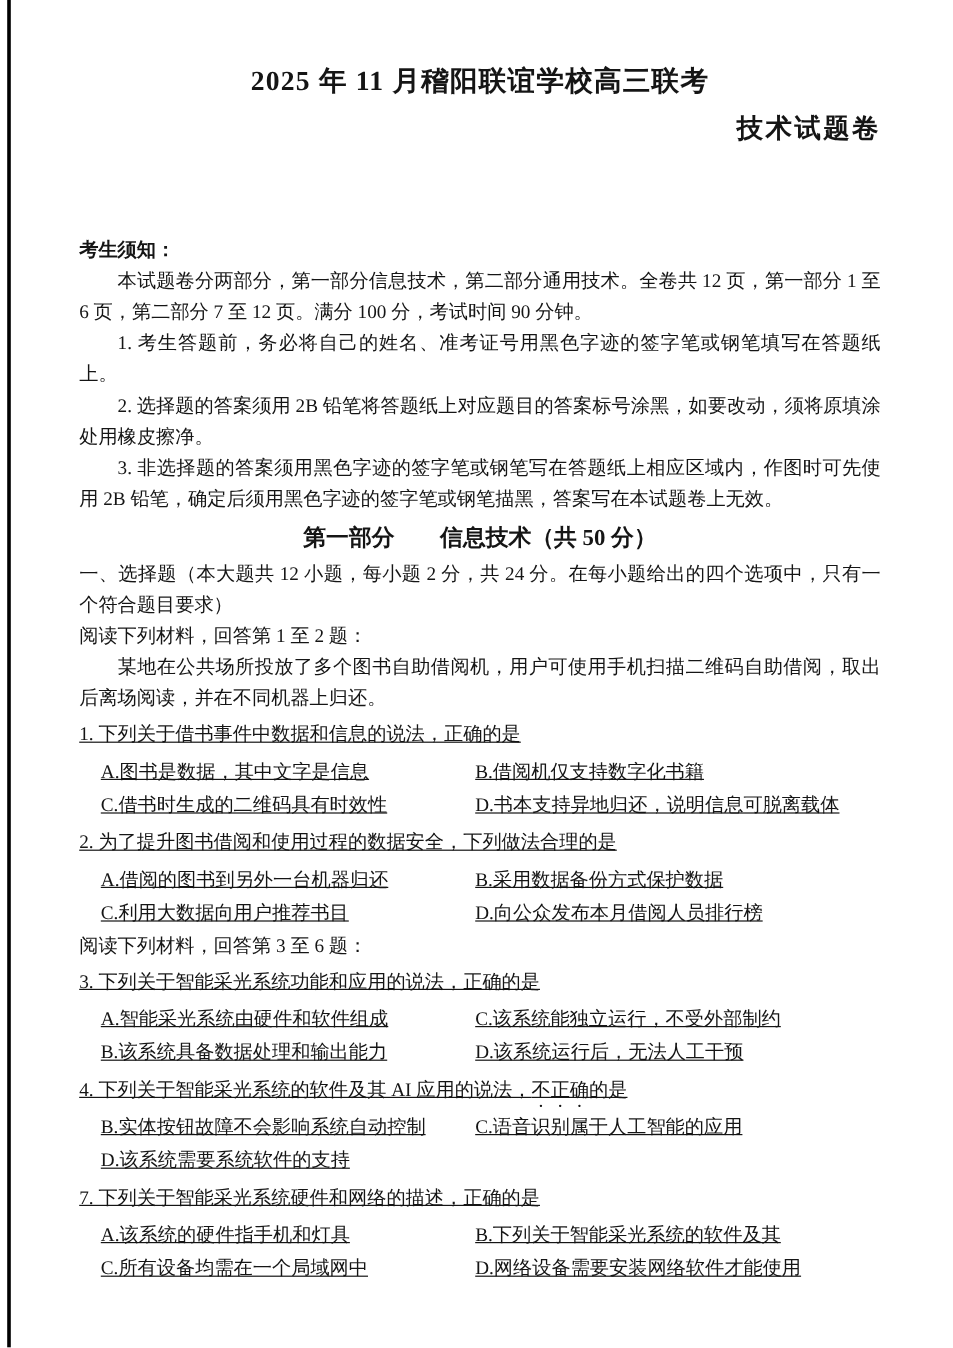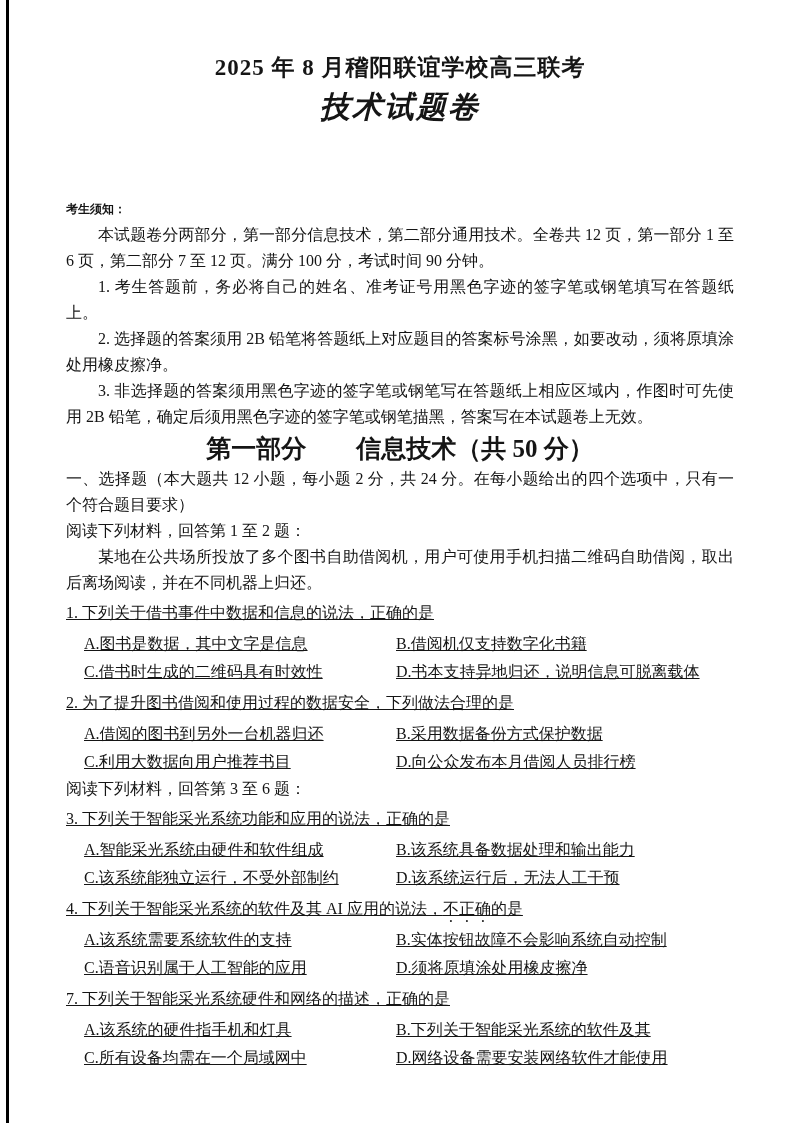--- a/index.html
+++ b/index.html
@@ -22,46 +22,45 @@
 
   header.titles { margin-bottom: 72px; }
   .title {
     text-align: center;
     font-size: 23px;
     font-weight: bold;
     line-height: 36px;
     letter-spacing: 1px;
   }
   .subtitle {
-    text-align: center;
-    font-size: 30px;
+    text-align: right;
+    font-size: 22px;
     font-weight: bold;
     line-height: 34px;
     margin-top: 4px;
     letter-spacing: 2px;
-    font-style: italic;
   }
 
   p.line {
     font-size: 16px;
     line-height: 26px;
     text-align: justify;
   }
   .indent { text-indent: 2em; }
   .bold { font-weight: normal; }
 
   .notice-heading {
-    font-size: 12px;
+    font-size: 16px;
     font-weight: bold;
     line-height: 26px;
   }
 
   .part-heading {
     text-align: center;
-    font-size: 25px;
+    font-size: 19px;
     font-weight: bold;
     line-height: 30px;
     margin: 4px 0 2px 0;
   }
 
   .question { margin-top: 3px; text-decoration: underline; }
   .stem { font-size: 16px; line-height: 27px; }
   .options {
     display: grid;
     grid-template-columns: 312px auto;
@@ -77,21 +76,21 @@
   }
 </style>
 </head>
 <body>
 
 <div class="scan-edge"></div>
 
 <div class="paper">
 
   <header class="titles">
-    <h1 class="title">2025 年 8 月稽阳联谊学校高三联考</h1>
+    <h1 class="title">2025 年 11 月稽阳联谊学校高三联考</h1>
     <h2 class="subtitle">技术试题卷</h2>
   </header>
 
   <section class="notice">
     <div class="notice-heading">考生须知：</div>
     <p class="line indent">本试题卷分两部分，第一部分信息技术，第二部分通用技术。全卷共 12 页，第一部分 1 至 6 页，第二部分 7 至 12 页。满分 100 分，考试时间 90 分钟。</p>
     <p class="line indent">1. 考生答题前，务必将自己的姓名、准考证号用黑色字迹的签字笔或钢笔填写在答题纸上。</p>
     <p class="line indent">2. 选择题的答案须用 2B 铅笔将答题纸上对应题目的答案标号涂黑，如要改动，须将原填涂处用橡皮擦净。</p>
     <p class="line indent">3. 非选择题的答案须用黑色字迹的签字笔或钢笔写在答题纸上相应区域内，作图时可先使用 2B 铅笔，确定后须用黑色字迹的签字笔或钢笔描黑，答案写在本试题卷上无效。</p>
   </section>
@@ -122,33 +121,32 @@
       <span class="opt">D.向公众发布本月借阅人员排行榜</span>
     </div>
   </div>
 
   <p class="line">阅读下列材料，回答第 3 至 6 题：</p>
 
   <div class="question">
     <p class="stem"><span>3. 下列关于智能采光系统功能和应用的说法，正确的是</span><span class="emph"></span><span></span></p>
     <div class="options">
       <span class="opt">A.智能采光系统由硬件和软件组成</span>
+      <span class="opt">C.该系统能独立运行，不受外部制约</span>
       <span class="opt">B.该系统具备数据处理和输出能力</span>
-      <span class="opt">C.该系统能独立运行，不受外部制约</span>
       <span class="opt">D.该系统运行后，无法人工干预</span>
     </div>
   </div>
 
   <div class="question">
     <p class="stem"><span>4. 下列关于智能采光系统的软件及其 AI 应用的说法，</span><span class="emph">不正确</span><span>的是</span></p>
     <div class="options">
-      <span class="opt">A.该系统需要系统软件的支持</span>
       <span class="opt">B.实体按钮故障不会影响系统自动控制</span>
       <span class="opt">C.语音识别属于人工智能的应用</span>
-      <span class="opt">D.须将原填涂处用橡皮擦净</span>
+      <span class="opt">D.该系统需要系统软件的支持</span>
     </div>
   </div>
 
   <div class="question">
     <p class="stem"><span>7. 下列关于智能采光系统硬件和网络的描述，正确的是</span><span class="emph"></span><span></span></p>
     <div class="options">
       <span class="opt">A.该系统的硬件指手机和灯具</span>
       <span class="opt">B.下列关于智能采光系统的软件及其</span>
       <span class="opt">C.所有设备均需在一个局域网中</span>
       <span class="opt">D.网络设备需要安装网络软件才能使用</span>

